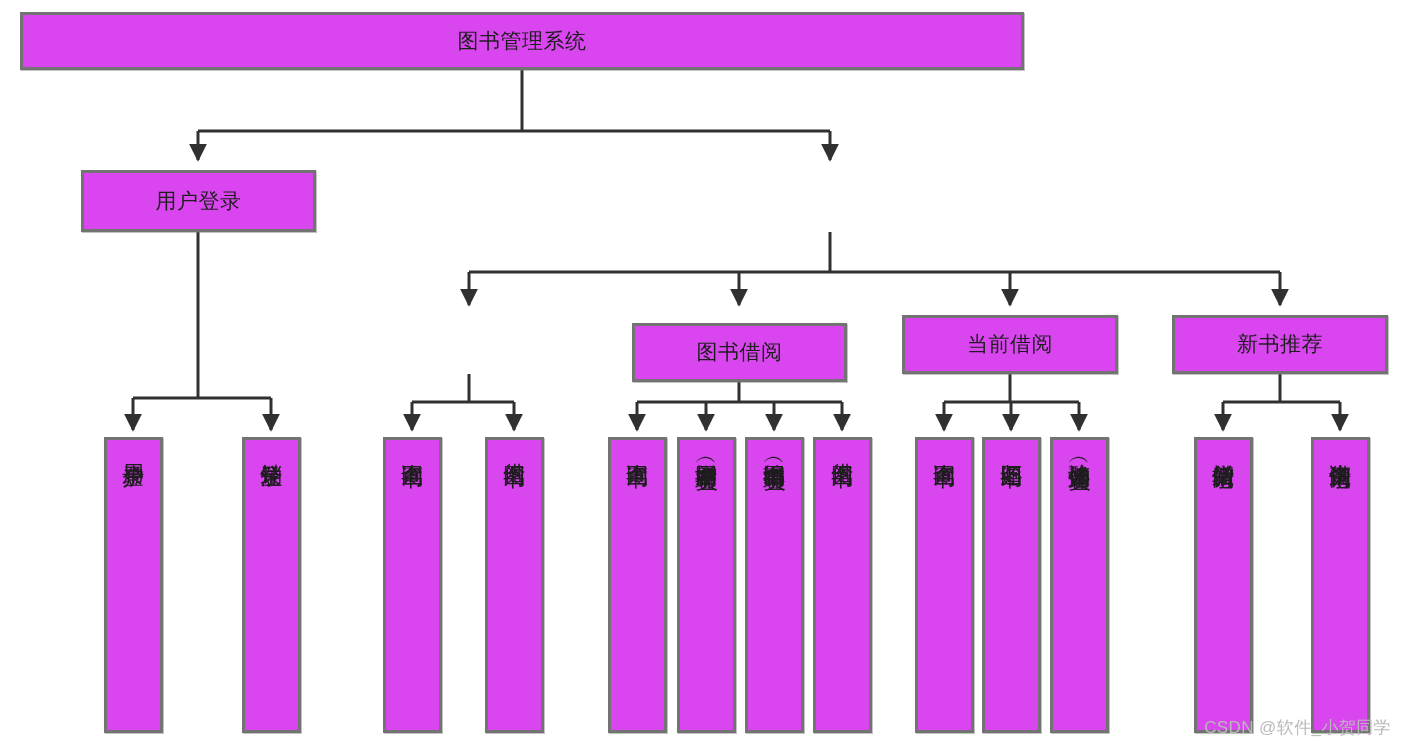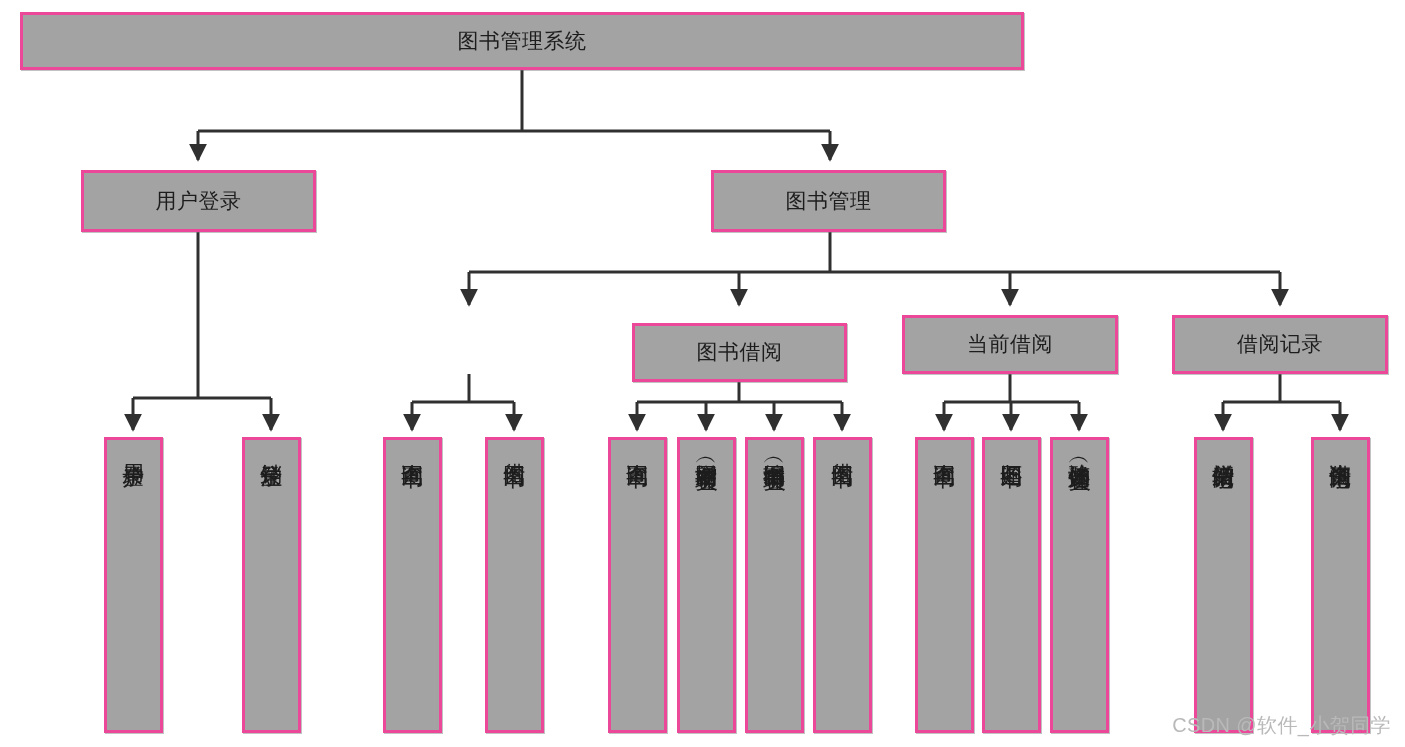--- a/index.html
+++ b/index.html
@@ -21,22 +21,22 @@
     position: absolute;
     left: 0;
     top: 0;
     width: 1405px;
     height: 747px;
     pointer-events: none;
   }
   .node {
     position: absolute;
     box-sizing: border-box;
-    border: 3px solid #ec4899;
-    background: #a3a3a3;
+    border: 3px solid #737373;
+    background: #d946ef;
     display: flex;
     align-items: center;
     justify-content: center;
     color: #202020;
     box-shadow: 1px 1px 0 rgba(120,120,120,0.45);
   }
   .node-label {
     display: block;
     text-align: center;
     line-height: 1.18;
@@ -57,21 +57,21 @@
     font-size: 22px;
     line-height: 1.25;
     letter-spacing: 1px;
     margin: 0 auto;
     white-space: nowrap;
   }
   #watermark {
     position: absolute;
     right: 14px;
     bottom: 8px;
-    font-size: 20px;
+    font-size: 17px;
     color: #b9b9b9;
     letter-spacing: 0.4px;
     white-space: nowrap;
     user-select: none;
   }
 </style>
 </head>
 <body>
 
 <div id="canvas">
@@ -126,32 +126,29 @@
     </g>
   </svg>
 
   <div class="node h-node" style="left:20px; top:12px; width:1004px; height:58px;">
     <span class="node-label">图书管理系统</span>
   </div>
 
   <div class="node h-node" style="left:81px; top:170px; width:235px; height:62px;">
     <span class="node-label">用户登录</span>
   </div>
-  <div class="node h-node" style="left:711px; top:170px; width:235px; height:62px;">
-    <span class="node-label">图书管理</span>
-  </div>
 
   <div class="node h-node" style="left:632px; top:315px; width:215px; height:59px;margin-top:8px;">
     <span class="node-label">图书借阅</span>
   </div>
   <div class="node h-node" style="left:902px; top:315px; width:216px; height:59px;font-family:Liberation Serif, serif;">
     <span class="node-label">当前借阅</span>
   </div>
   <div class="node h-node" style="left:1172px; top:315px; width:216px; height:59px;">
-    <span class="node-label">借阅记录</span>
+    <span class="node-label">新书推荐</span>
   </div>
 
   <div class="node v-node" style="left:104px; top:437px; width:59px; height:296px;">
     <span class="node-label">用户登录</span>
   </div>
   <div class="node v-node" style="left:242px; top:437px; width:59px; height:296px;">
     <span class="node-label">注销登录</span>
   </div>
 
   <div class="node v-node" style="left:383px; top:437px; width:59px; height:296px;">

